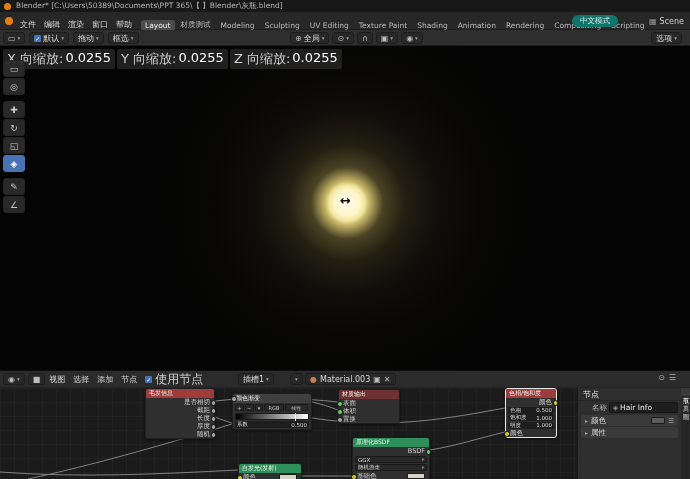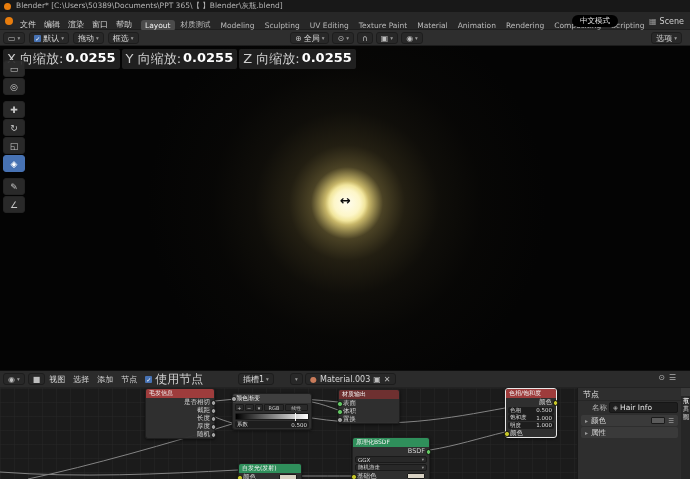--- a/index.html
+++ b/index.html
@@ -18,21 +18,21 @@
   #titlebar .ttl { left:16px; top:0; height:12px; line-height:12px; font-size:7.5px; color:#b5b5b5; white-space:nowrap; }
 
   
   #menubar { left:0; top:12px; width:690px; height:18px; background:#272727; border-bottom:1px solid #1e1e1e; }
   #menubar .logo { left:5px; top:5px; width:8px; height:8px; border-radius:50%; background:#e87d0d; }
   .menu-item { padding:0 4px; font-size:8px; color:#d8d8d8; height:18px; line-height:18px; cursor:default; }
   #menus { left:16px; top:4px; }
   #workspaces { left:140px; top:0; height:26px; }
   .ws-tab { padding:1px 4px; font-size:7.5px; color:#b9b9b9; border-radius:3px; margin:0 1px; white-space:nowrap; }
   .ws-tab.active { background:#4b4b4b; color:#f0f0f0; }
-  #mode-btn { right:72px; top:3px; height:12px; background:#000000; border-radius:7px; padding:0 8px; font-size:7.5px; color:#e8e8e8; line-height:12px; }
+  #mode-btn { right:72px; top:3px; height:12px; background:#0f766e; border-radius:7px; padding:0 8px; font-size:7.5px; color:#e8e8e8; line-height:12px; }
   #scene-box { right:6px; top:0; height:18px; font-size:8px; color:#cfcfcf; gap:3px; }
   #scene-box .ic { font-size:8px; color:#9a9a9a; }
 
   
   #toolbar { left:0; top:30px; width:690px; height:16px; background:#2e2e2e; border-bottom:1px solid #1c1c1c; }
   .dd { background:#282828; border:1px solid #1d1d1d; border-radius:3px; height:12px; display:flex; align-items:center; gap:2px; padding:0 4px; font-size:8px; color:#d8d8d8; white-space:nowrap; }
   .dd .caret { font-size:5.5px; color:#9a9a9a; }
   .dd .ic { font-size:8px; color:#bdbdbd; }
   #tb-left { left:3px; top:2px; gap:4px; }
   #tb-mid { left:290px; top:2px; gap:3px; }
@@ -44,21 +44,21 @@
     left:0; top:46px; width:690px; height:325px; overflow:hidden;
     background:
       radial-gradient(circle at 347px 157px,
         rgba(255,253,240,1) 0px, rgba(253,246,200,1) 13px, rgba(241,229,156,1) 18px,
         rgba(233,213,122,0.85) 22px, rgba(172,152,82,0.42) 36px, rgba(122,106,58,0.26) 58px,
         rgba(80,70,42,0.15) 92px, rgba(46,40,24,0.08) 135px, rgba(0,0,0,0) 200px),
       #040404;
     border-bottom:1px solid #0e0e0e;
   }
   .ov-box { background:rgba(35,35,35,0.9); border-radius:2px; padding:1px 4px; font-size:13px; color:#cfcfcf; display:flex; gap:2px; }
-  .ov-box b { color:#ffffff; font-weight:bold; }
+  .ov-box b { color:#ffffff; font-weight:normal; }
   #overlay-row { left:3px; top:3px; gap:2px; }
   #vp-tools { left:3px; top:14px; flex-direction:column; display:flex; }
   .tbtn { width:22px; height:17px; background:rgba(45,45,45,0.92); border:1px solid #242424; border-radius:3px; margin-bottom:1px; display:flex; align-items:center; justify-content:center; color:#c8c8c8; font-size:9px; }
   .tbtn.active { background:#4772b3; border-color:#4772b3; color:#ffffff; }
   .tgap { height:5px; }
   #move-cursor { left:340px; top:147px; font-size:13px; color:#0b0b0b; font-weight:bold; }
 
   
   #node-editor { left:0; top:371px; width:690px; height:108px; background:#1c1c1c; }
   #ne-header { left:0; top:0; width:690px; height:17px; background:#2b2b2b; border-bottom:1px solid #232323; }
@@ -125,21 +125,21 @@
       <div class="menu-item">窗口</div>
       <div class="menu-item">帮助</div>
     </div>
     <div id="workspaces" class="abs flex">
       <div class="ws-tab active">Layout</div>
       <div class="ws-tab">材质测试</div>
       <div class="ws-tab">Modeling</div>
       <div class="ws-tab">Sculpting</div>
       <div class="ws-tab">UV Editing</div>
       <div class="ws-tab">Texture Paint</div>
-      <div class="ws-tab">Material</div>
+      <div class="ws-tab">Shading</div>
       <div class="ws-tab">Animation</div>
       <div class="ws-tab">Rendering</div>
       <div class="ws-tab">Compositing</div>
       <div class="ws-tab">Scripting</div>
     </div>
     <div id="mode-btn" class="abs">中文模式</div>
     <div id="scene-box" class="abs flex">
       <span class="ic">▦</span>
       <span>Scene</span>
     </div>

